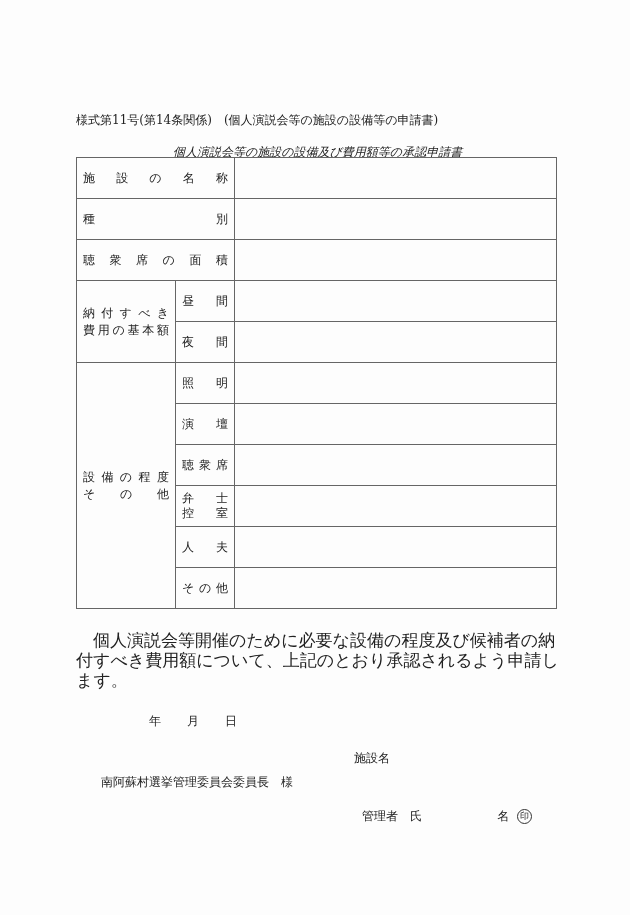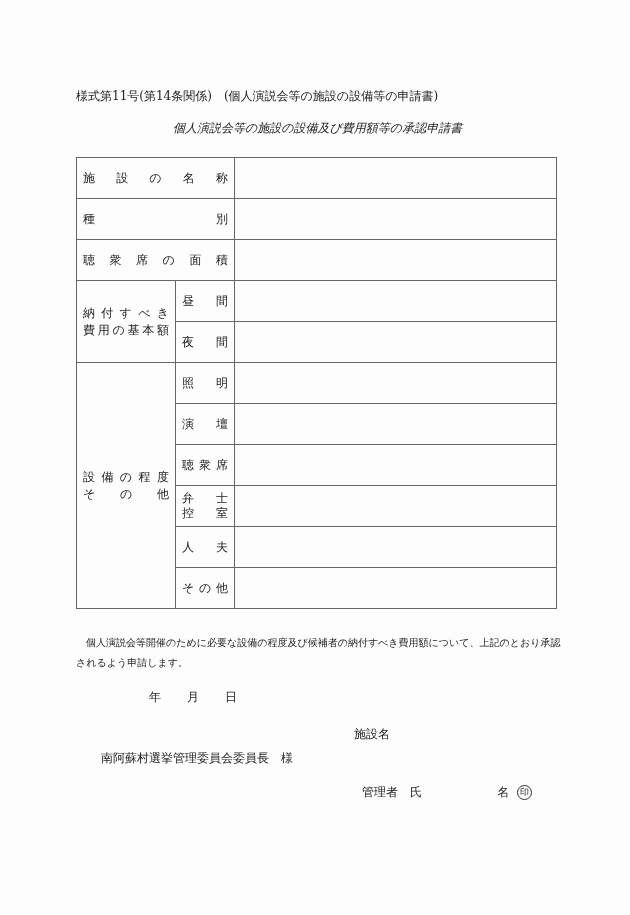--- a/index.html
+++ b/index.html
@@ -1,33 +1,33 @@
 <!DOCTYPE html>
 <html><head>
 <meta charset="utf-8">
 <style>
   html, body { margin:0; padding:0; }
   body {
     width:630px; height:915px; background:#fdfdfd; position:relative; overflow:hidden;
     font-family: "DejaVu Serif", "Liberation Serif", serif; color:#222; font-size:12px;
   }
-  .abs { position:absolute; white-space:nowrap; }
+  .abs { position:absolute; white-space:nowrap;margin-top:24px; }
   #form-number { left:76px; top:88px; font-size:12px; }
   #doc-title { left:173px; top:120px; font-size:12px;font-style:italic; }
   table.form {
     position:absolute; left:76px; top:157px; width:481px; border-collapse:collapse;
     table-layout:fixed;
   }
   table.form td { border:1px solid #666; height:40px; padding:0; font-size:12px; vertical-align:middle; }
   .lbl-wide { padding:0 6px !important; }
   .spread { display:flex; justify-content:space-between; }
   .group-lbl { padding:0 6px !important; line-height:17px; }
   .sub-lbl { padding:0 6px !important; }
   .stack { line-height:15px; }
-  #body-text { left:76px; top:633px; width:490px; white-space:normal; line-height:20px; font-size:10px; }
+  #body-text { left:76px; top:606px; width:490px; white-space:normal; line-height:20px; font-size:17px; }
   #date-line { left:149px; top:689px;text-decoration:underline; }
   #date-line span { display:inline-block; }
   #facility-name { left:354px; top:726px; }
   #manager-line { left:362px; top:784px; width:170px; }
   #addressee { left:101px; top:750px; }
   .seal { display:inline-block; width:13px; height:13px; border:1px solid #333; border-radius:50%; font-size:9px; line-height:13px; text-align:center; vertical-align:middle; }
 </style>
 </head>
 <body>
 

